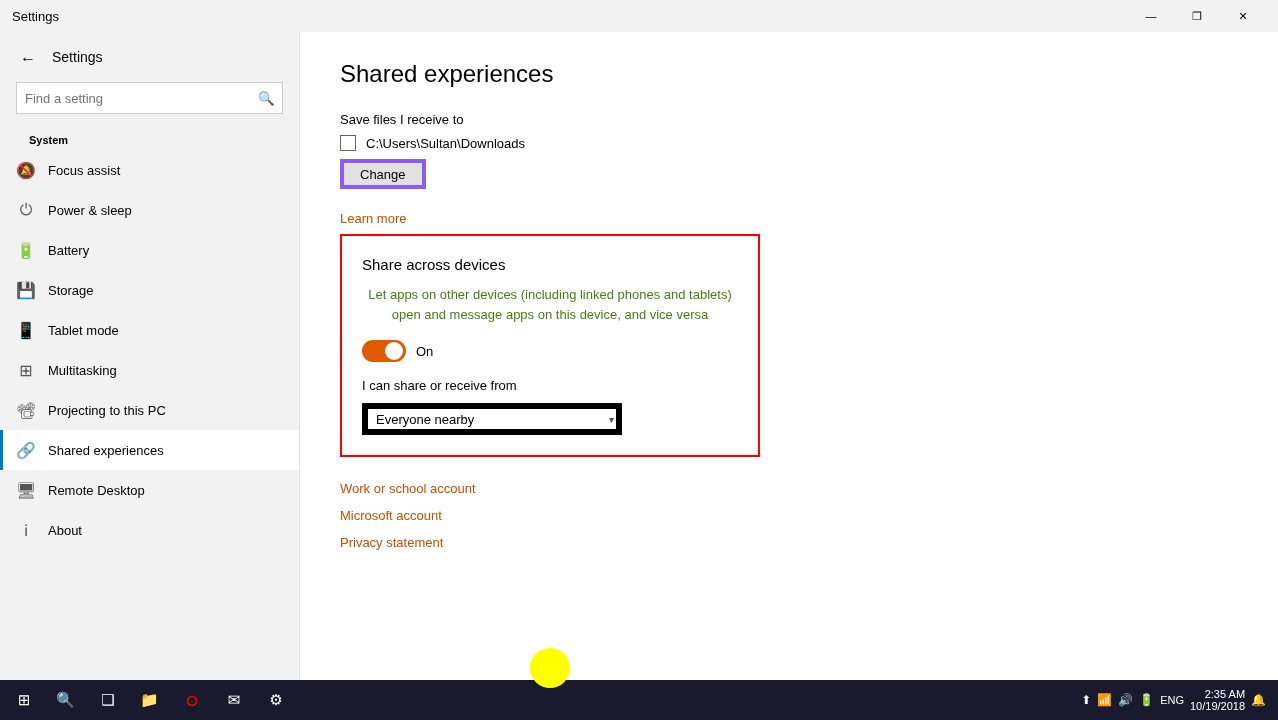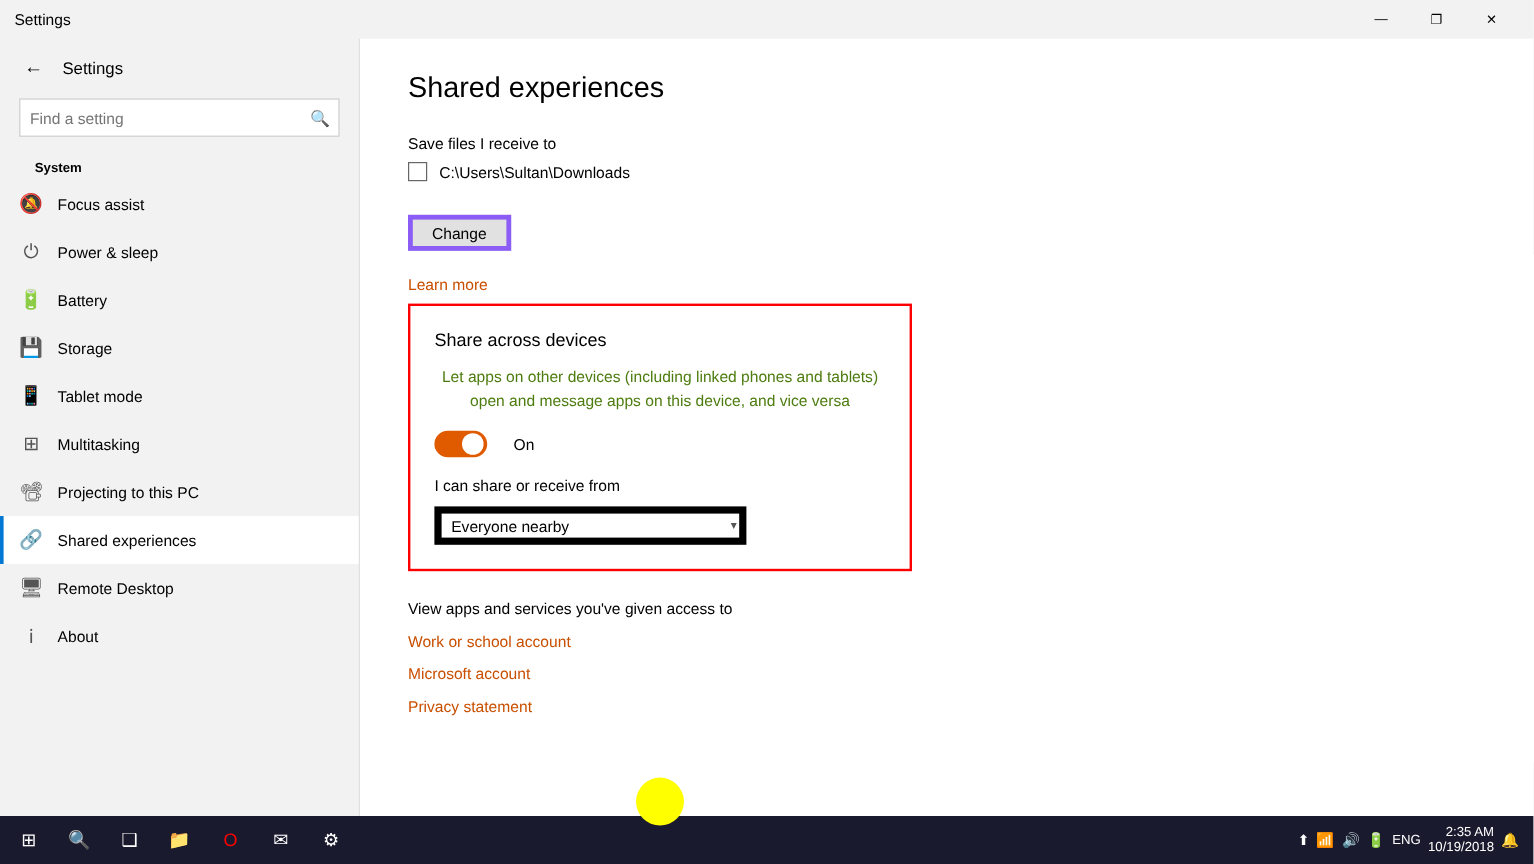--- a/index.html
+++ b/index.html
@@ -115,21 +115,21 @@
     .section-label {
       font-size: 13px;
       color: #000;
       margin-bottom: 8px;
     }
 
     .file-path-row {
       display: flex;
       align-items: center;
       gap: 10px;
-      margin-bottom: 28px;
+      margin-bottom: 8px;
       text-align: center;
     }
     .folder-icon-box {
       width: 16px; height: 16px;
       border: 1px solid #666;
       flex-shrink: 0;
     }
     .file-path-text { font-size: 13px; color: #000; }
 
     .change-btn {
@@ -169,21 +169,21 @@
       color: #4d7c0f;
       margin-bottom: 16px;
       line-height: 1.5;
       text-align: center;
     }
 
     
     .toggle-row {
       display: flex;
       align-items: center;
-      gap: 22px;
+      gap: 10px;
       margin-bottom: 16px;
     }
     .toggle {
       width: 44px; height: 22px;
       background: #e05a00;
       border-radius: 11px;
       position: relative;
       cursor: pointer;
       flex-shrink: 0;
     }
@@ -370,21 +370,20 @@
 
       <div class="dropdown-wrapper">
         <select style="width:100%;height:32px;border:6px solid #000000;background:#fff;font-size:13px;color:#000;cursor:pointer;outline:none;padding:0 24px 0 8px;appearance:none;-webkit-appearance:none;">
           <option>Everyone nearby</option>
           <option>My devices only</option>
         </select>
         <span class="dropdown-arrow">▾</span>
       </div>
     </div>
 
-    <div class="view-apps-label">View apps and services you've given access to</div>
 
     <div id="links-container">
         <a href="#" class="link-item">Work or school account</a>
         <a href="#" class="link-item">Microsoft account</a>
         <a href="#" class="link-item">Privacy statement</a>
       </div>
   </div>
 </div>
 
 <div class="taskbar">

